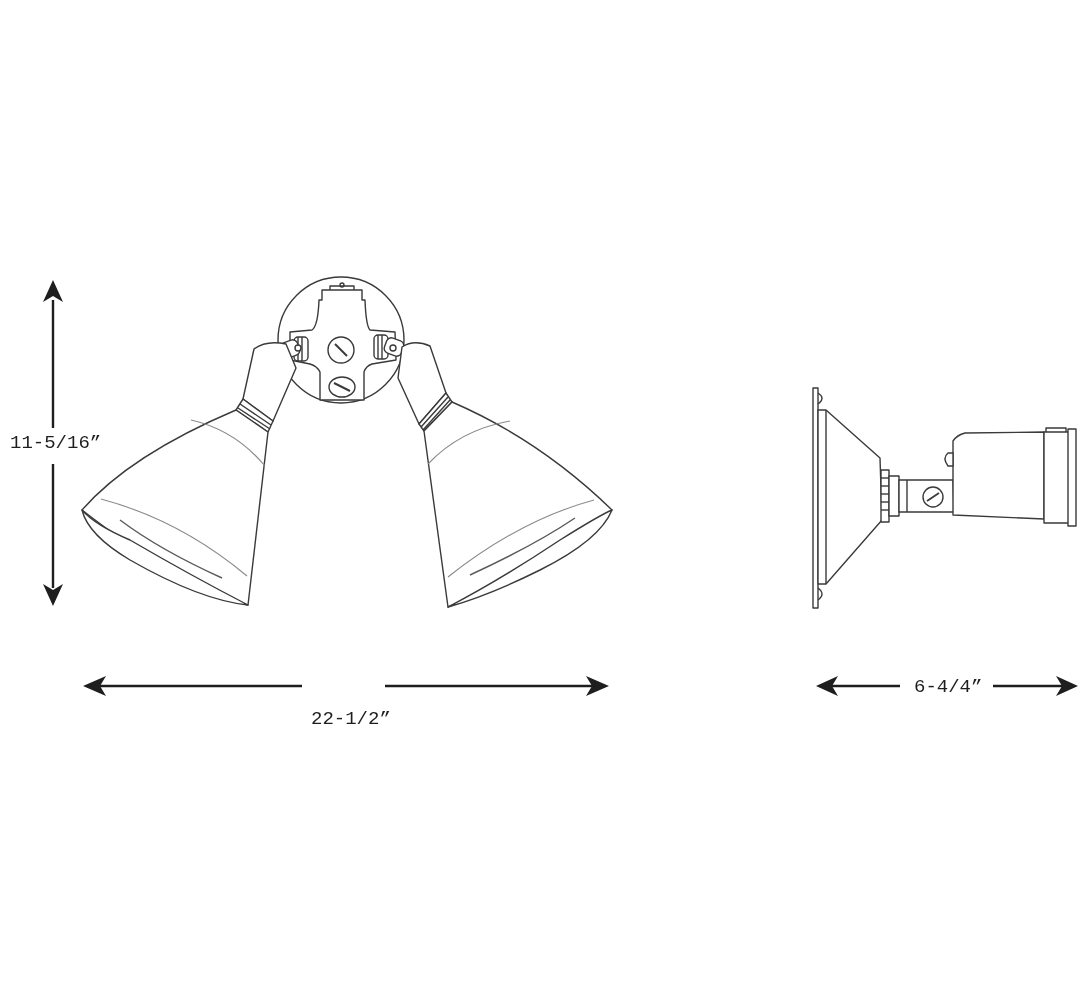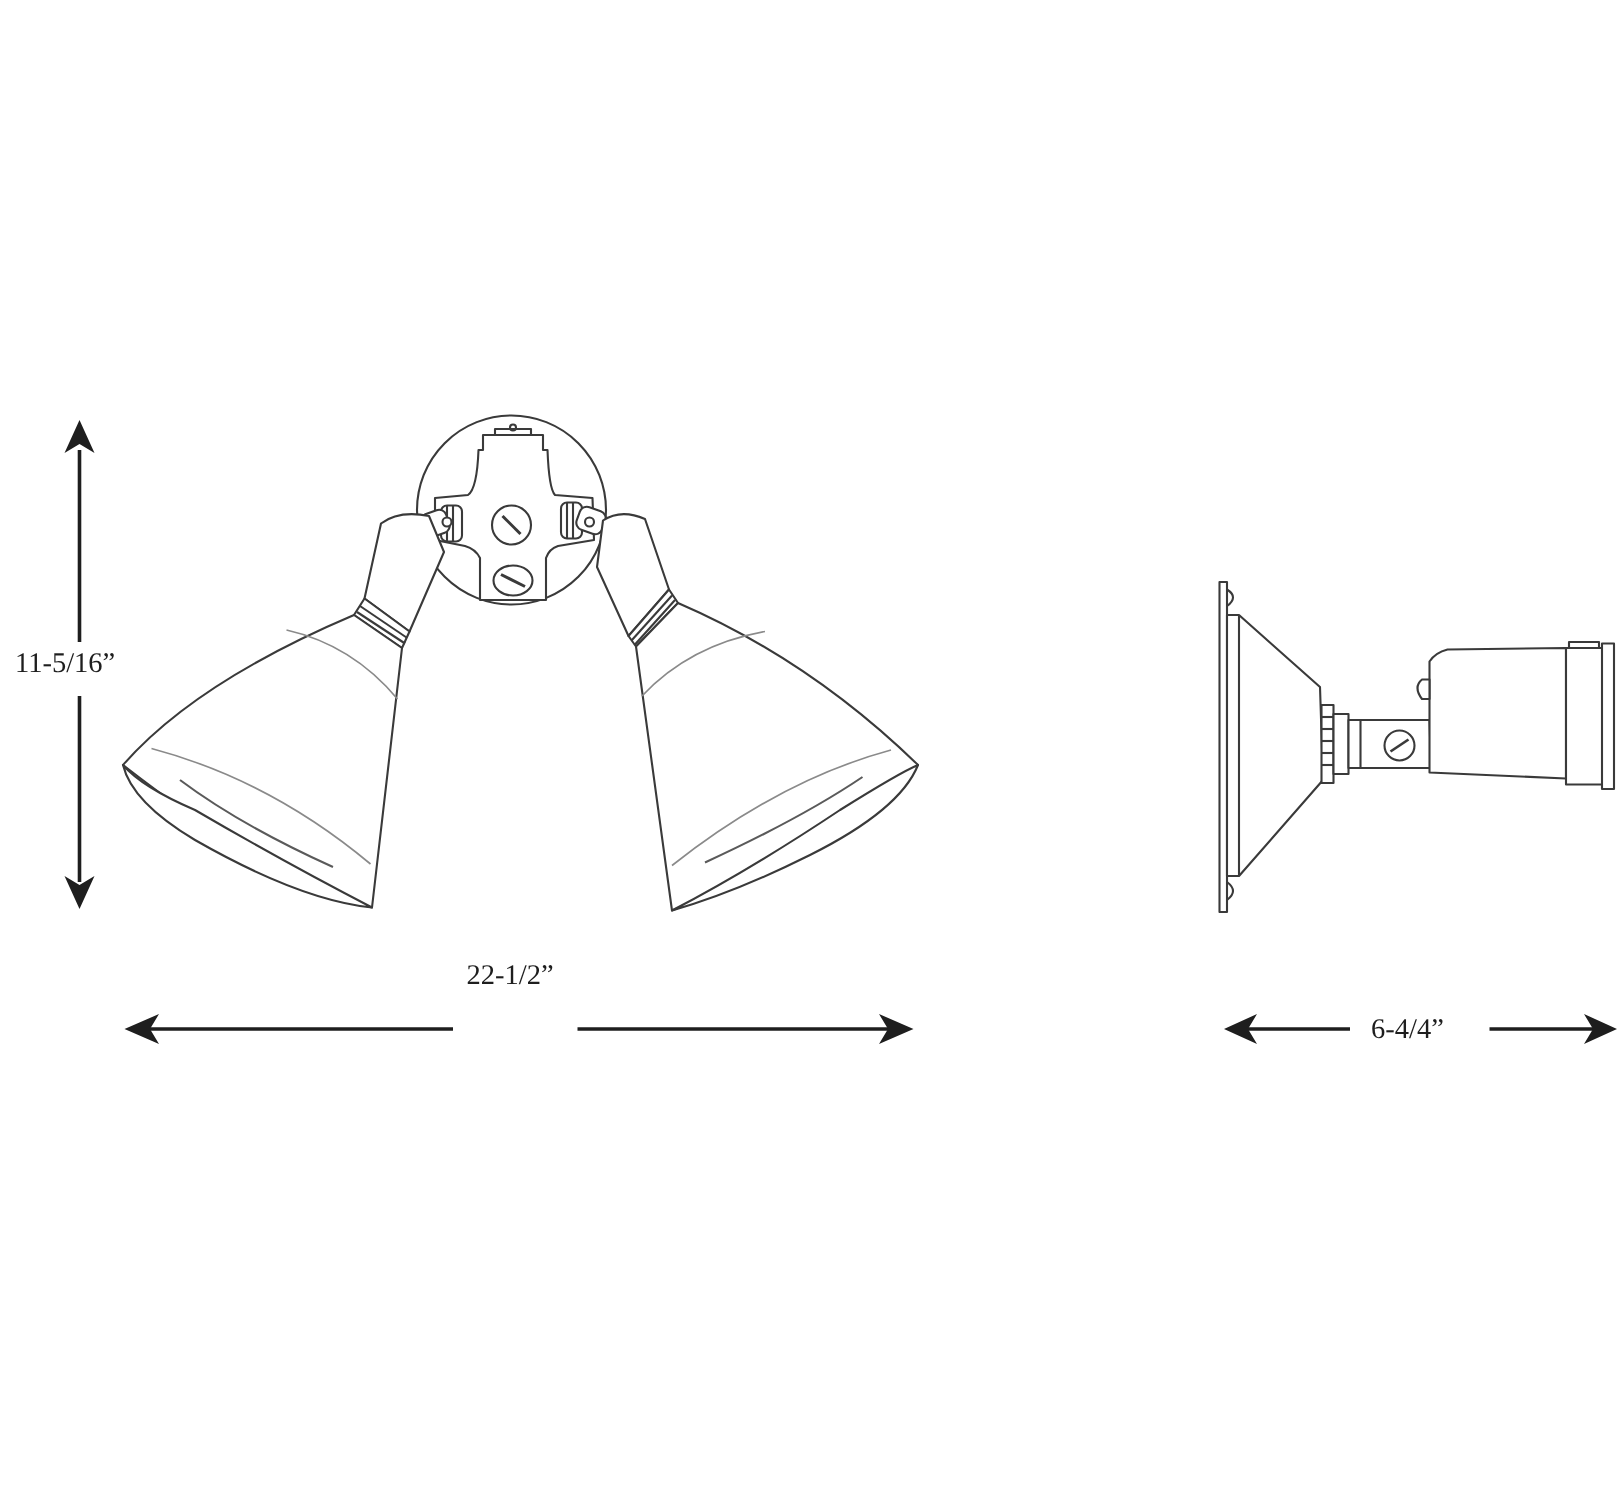--- a/index.html
+++ b/index.html
@@ -1,29 +1,29 @@
 <!DOCTYPE html>
 <html><head>
   <meta charset="utf-8">
   <style>
     html, body { margin: 0; padding: 0; background: #ffffff; }
     body { width: 1080px; height: 991px; position: relative; overflow: hidden; font-family: "DejaVu Sans", sans-serif; }
     #stage { position: absolute; left: 0; top: 0; width: 1080px; height: 991px; }
     .dim-label {
       position: absolute;
-      font-family: Liberation Serif, serif;
+      font-family: Liberation Mono, monospace;
       font-size: 19px;
       color: #1e1e1e;
       background: #ffffff;
       white-space: nowrap;
       line-height: 22px;
       padding: 0 2px;
     }
     #label-height { left: 8px; top: 432px; }
-    #label-width { left: 309px; top: 640px; text-align: right; }
+    #label-width { left: 309px; top: 708px; text-align: right; }
     #label-depth { left: 912px; top: 676px; }
   </style>
 </head>
 <body>
 
 <div id="stage">
   <svg width="1080" height="991" viewBox="0 0 1080 991" xmlns="http://www.w3.org/2000/svg">
     <defs>
       <marker id="arrowEnd" markerWidth="10" markerHeight="10" refX="9" refY="5" orient="auto" markerUnits="userSpaceOnUse" viewBox="0 0 10 10">
         <path d="M0,0 L10,5 L0,10 L3,5 Z" fill="#1e1e1e"></path>

